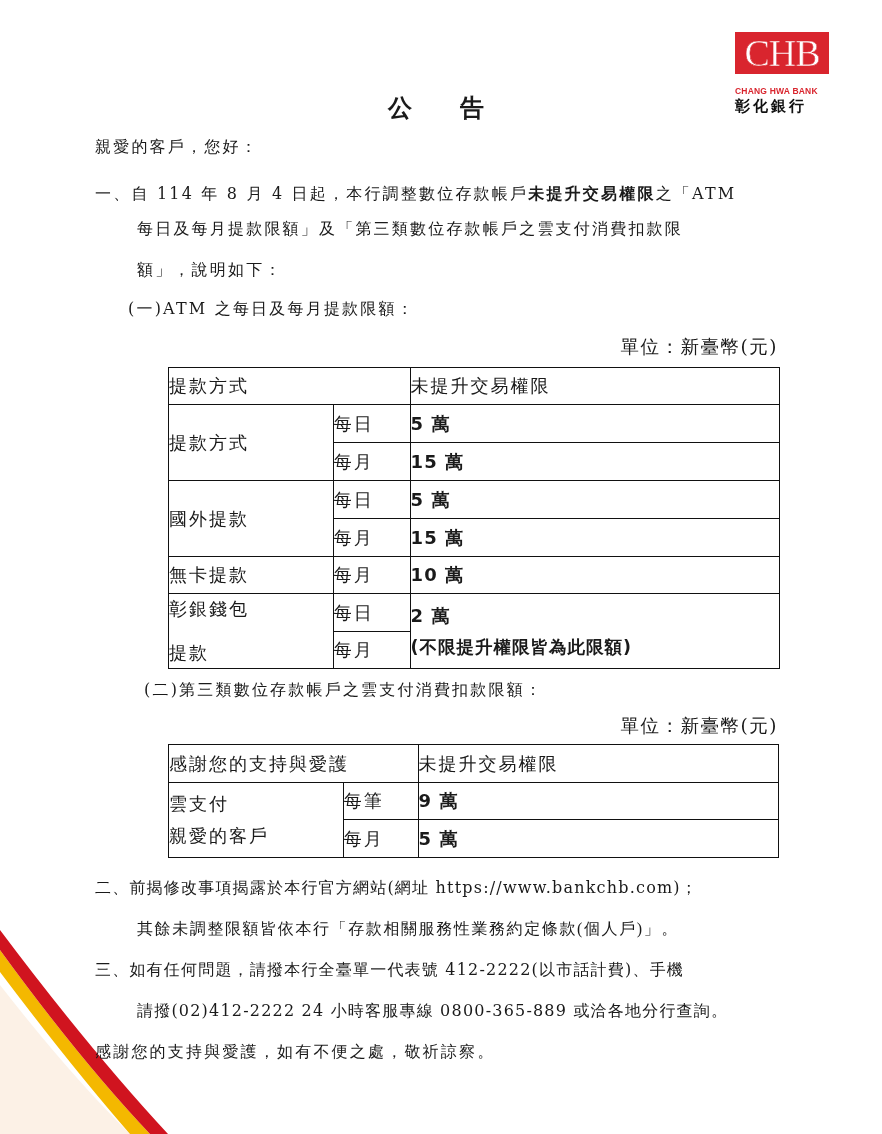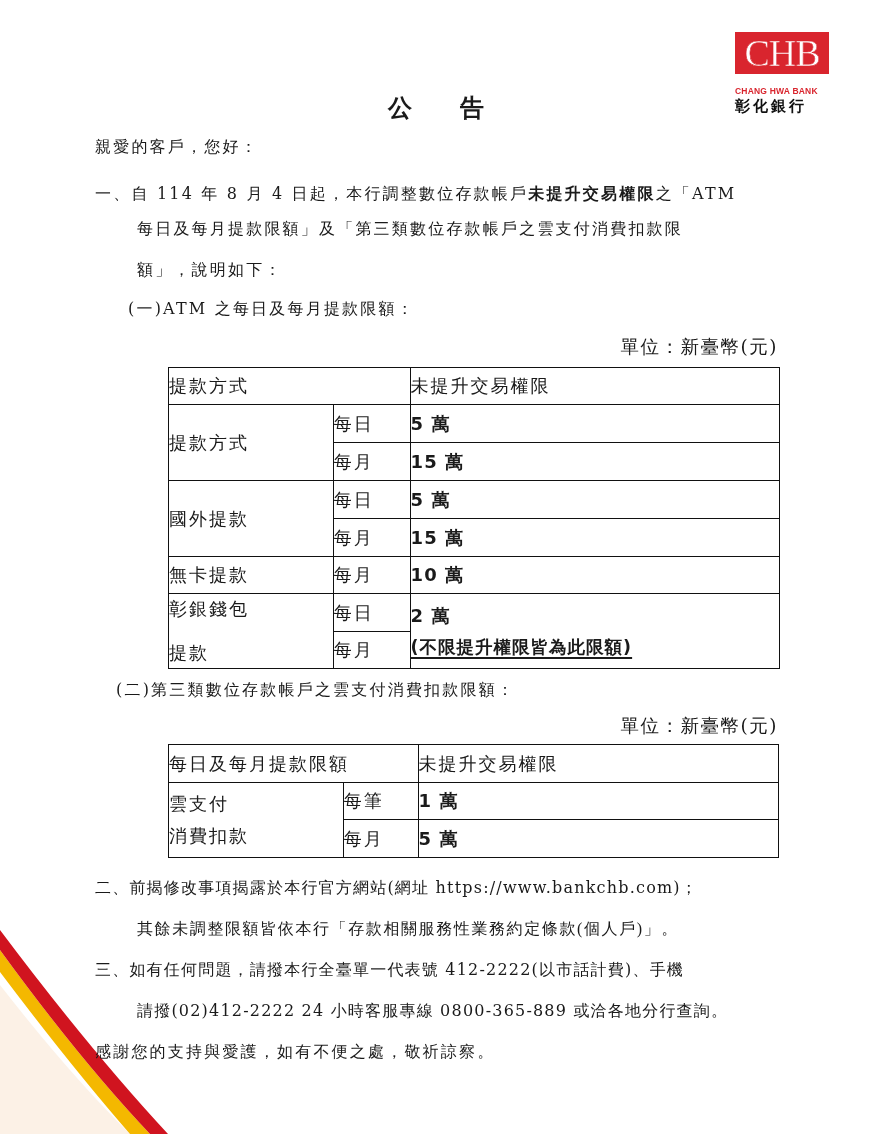--- a/index.html
+++ b/index.html
@@ -18,21 +18,21 @@
   .logo-box span { -webkit-text-stroke: 0.6px #d9252e; color: #ffffff; text-shadow: 0 0 0 #fff; }
   .logo-en { color: #d9252e; font-family: "Liberation Sans", sans-serif; font-size: 8.5px; font-weight: bold; margin-top: 12px; letter-spacing: 0.2px; }
   .logo-zh { font-family: "DejaVu Sans", sans-serif; font-weight: bold; font-size: 15px; letter-spacing: 3px; margin-top: 1px; color: #111; }
   .title { position: absolute; left: 0; width: 872px; top: 92px; text-align: center; font-size: 24px; font-weight: bold; letter-spacing: 48px; text-indent: 48px; font-family: "DejaVu Sans", sans-serif; }
   .line { position: absolute; font-size: 16px; white-space: nowrap; letter-spacing: 2.2px; }
   .bold { font-weight: bold; font-family: "DejaVu Sans", sans-serif; }
   .right { position: absolute; right: 104px; font-size: 18.5px; letter-spacing: 1.5px; white-space: nowrap; }
   table { position: absolute; border-collapse: collapse; font-size: 18px; letter-spacing: 2px; }
   td { border: 1.5px solid #111; text-align: left; vertical-align: middle; padding: 0; }
   .amt { font-weight: bold; font-family: "DejaVu Sans", sans-serif; text-decoration-thickness: 2px; text-underline-offset: 4px; letter-spacing: 1px; }
-  .note { font-weight: bold; font-family: "DejaVu Sans", sans-serif; text-decoration: underline; text-decoration-thickness: 2px; text-underline-offset: 4px; font-size: 17.5px; letter-spacing: 1px; display: block; margin-top: 7px; }
+  .note { font-weight: bold; font-family: "DejaVu Sans", sans-serif; text-decoration-thickness: 2px; text-underline-offset: 4px; font-size: 17.5px; letter-spacing: 1px; display: block; margin-top: 7px; }
   .sign { position: absolute; left: 634px; top: 1161px; font-size: 15px; letter-spacing: 2px; white-space: nowrap; margin-left: 18px; }
 </style>
 </head>
 <body>
 
 <svg class="corner" viewBox="0 0 882 1134">
   <path d="M0,985 Q70,1075 130,1134 L0,1134 Z" fill="#fcf1e6"></path>
   <path d="M0,972 Q70,1065 130,1134 L150,1134 Q80,1060 0,950 Z" fill="#f4b800"></path>
   <path d="M0,950 Q80,1060 150,1134 L168,1134 Q90,1050 0,930 Z" fill="#d0141f"></path>
 </svg>
@@ -101,41 +101,41 @@
       <span class="amt">2 萬</span>
       <span class="note">(不限提升權限皆為此限額)</span>
     </td>
   </tr>
   <tr style="height:37px">
     <td>每月</td>
   </tr>
 </tbody>
   </table>
 
-<div class="line" style="left:116px; top:680px;">(二)第三類數位存款帳戶之雲支付消費扣款限額：</div>
+<div class="line" style="left:144px; top:680px;">(二)第三類數位存款帳戶之雲支付消費扣款限額：</div>
 <div class="right" style="top:713px;">單位：新臺幣(元)</div>
 
 <table style="left:168px; top:744px; width:611px;">
   <colgroup>
       <col style="width:175px">
       <col style="width:75px">
       <col style="width:361px">
     </colgroup>
   <tbody>
       <tr style="height:38px">
-    <td colspan="2">每日及每月提款限額</td>
+    <td colspan="2">感謝您的支持與愛護</td>
     <td>未提升交易權限</td>
   </tr>
   <tr style="height:37px">
     <td rowspan="2">
       <div>雲支付</div>
-      <div style="margin-top:8px">消費扣款</div>
+      <div style="margin-top:8px">親愛的客戶</div>
     </td>
     <td>每筆</td>
-    <td><span class="amt">1 萬</span></td>
+    <td><span class="amt">9 萬</span></td>
   </tr>
   <tr style="height:38px">
     <td>每月</td>
     <td><span class="amt">5 萬</span></td>
   </tr>
 </tbody>
   </table>
 
 <div class="line" style="left:95px; top:878px; letter-spacing:1.2px;">二、前揭修改事項揭露於本行官方網站(網址 https://www.bankchb.com)；</div>
 <div class="line" style="left:137px; top:919px; letter-spacing:1.6px;font-family:Liberation Serif, serif;">其餘未調整限額皆依本行「存款相關服務性業務約定條款(個人戶)」。</div>

